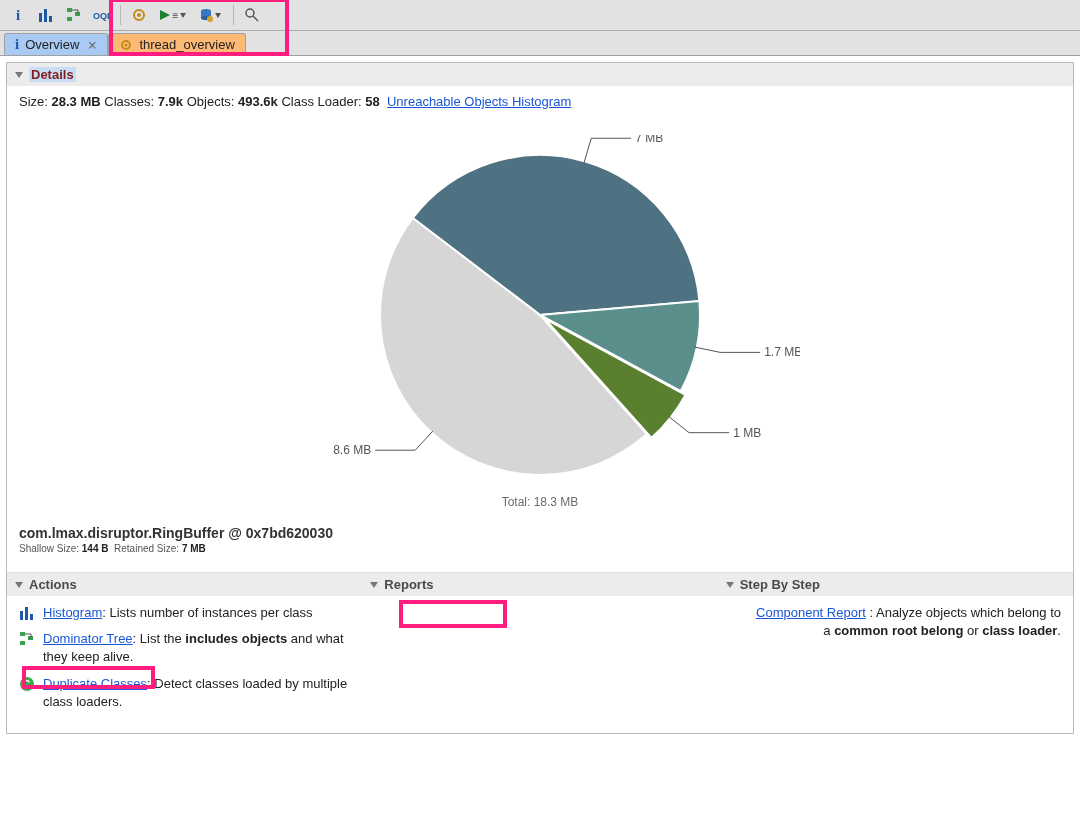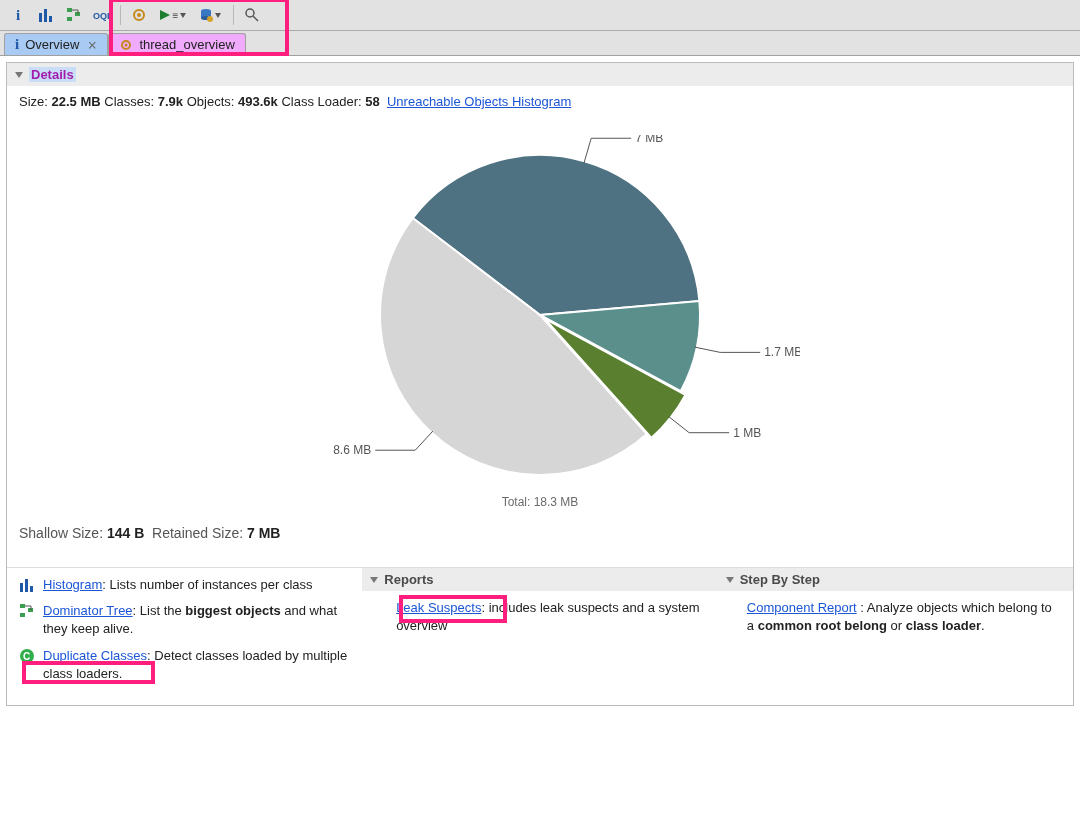--- a/index.html
+++ b/index.html
@@ -36,21 +36,21 @@
     align-items:flex-end;
     padding-left:4px;
   }
   .tab {
     height: 22px;
     padding: 0 10px;
     display:flex; align-items:center; gap:6px;
     font-size:13px;
     border:1px solid #a0a0a0;
     border-bottom:none;
-    background:#f0abfc;
+    background:#fdba74;
     cursor:pointer;
     position:relative;
     border-radius: 3px 3px 0 0;
   }
   .tab.active {
     background: #a8caf3;
   }
   .tab .x { font-size:12px; color:#666; margin-left:2px;}
   .main {
     border: 1px solid #bbb;
@@ -58,21 +58,21 @@
     padding: 0;
   }
   .section {
     margin-bottom: 4px;
   }
   .section-header {
     background: #ececec;
     padding: 4px 8px;
     font-size: 13px;
     font-weight: bold;
-    color: #a21caf;
+    color: #7f1d1d;
     display:flex;
     align-items:center;
     gap:6px;
   }
   .twisty {
     width:0;height:0;
     border-left:4px solid transparent;
     border-right:4px solid transparent;
     border-top:6px solid #777;
   }
@@ -87,34 +87,34 @@
     flex-direction:column;
     align-items:center;
   }
   .chart-caption {
     text-align:center;
     font-size:12px;
     color:#6b6b6b;
     margin-top:0;
   }
   .obj-title { font-size:14px; font-weight:bold; color:#333; margin:2px 12px;}
-  .obj-sub { font-size:14px; color:#555; margin:2px 12px 26px;}
+  .obj-sub { font-size:10px; color:#555; margin:2px 12px 18px;}
   .obj-sub .val { font-weight:bold; color:#222;}
   .cols {
     display:flex;
     gap:0;
     padding:0;
     align-items: stretch;
   }
   .col {
     flex:1;
     min-width:0;
     border-top:1px solid #ddd;
   }
-  .col + .col { margin-left:0; }
+  .col + .col { margin-left:0;text-align:right; }
   .pane-header {
     background:#ececec;
     padding:4px 8px;
     font-weight:bold;
     color:#4a4a4a;
     font-size:13px;
     display:flex;align-items:center;gap:6px;
   }
   .pane-body { padding:8px 12px 14px; font-size:13px; line-height:1.4;}
   .action-item {
@@ -217,21 +217,21 @@
 <div class="main">
 
   <div class="section">
     <div class="section-header">
       <div class="twisty"></div>
       <span class="details-highlight">Details</span>
     </div>
     <div class="section-body">
       <div class="stats-line">
         <span class="lbl">Size:</span>
-        <span class="val">22.5 MB</span>
+        <span class="val">28.3 MB</span>
         <span class="lbl">Classes:</span>
         <span class="val">7.9k</span>
         <span class="lbl">Objects:</span>
         <span class="val">493.6k</span>
         <span class="lbl">Class Loader:</span>
         <span class="val">58</span>&nbsp;
         <span class="link">Unreachable Objects Histogram</span>
       </div>
     </div>
   </div>
@@ -249,31 +249,36 @@
             <path d="M 264.7100410784427 183.7169225226499 L 371.53257987128313 302.834281483685 A 160 160 0 0 0 405.39716227836493 259.92147572308807 Z" fill="#597f2f" stroke="#fff" stroke-width="2"></path>
             <path d="M 388.7411228107677 281.59588228576405 L 409.1513008173529 297.7025465505803 L 449.1513008173529 297.7025465505803" fill="none" stroke="#555" stroke-width="1"></path>
             <text x="453.1513008173529" y="301.7025465505803" font-size="12" fill="#555" text-anchor="start">1 MB</text>
             <path d="M 260 180 L 400.6871211999222 256.20455320043817 A 160 160 0 0 0 419.39115169467925 166.05508116037447 Z" fill="#5a8f8c" stroke="#fff" stroke-width="2"></path>
             <path d="M 414.7052757783567 212.09793835034588 L 440.1631059697319 217.3798775725547 L 480.1631059697319 217.3798775725547" fill="none" stroke="#555" stroke-width="1"></path>
             <text x="484.1631059697319" y="221.3798775725547" font-size="12" fill="#555" text-anchor="start">1.7 MB</text>
           </svg>
         <div class="chart-caption">Total: 18.3 MB</div>
       </div>
     </div>
+    <div class="obj-title">com.lmax.disruptor.RingBuffer @ 0x7bd620030</div>
     <div class="obj-sub">
       <span>Shallow Size:</span>
       <span class="val">144 B</span>&nbsp;
       <span>Retained Size:</span>
       <span class="val">7 MB</span>
     </div>
   </div>
 
   <div class="cols" style="position:relative;">
 
     <div class="col">
+      <div class="pane-header">
+        <div class="twisty"></div>
+        <span>Actions</span>
+      </div>
       <div class="pane-body">
         <div class="action-item">
           <div class="icon">
             <svg width="16" height="16">
                 <rect x="1" y="6" width="3" height="9" fill="#1e58a6"></rect>
                 <rect x="6" y="2" width="3" height="13" fill="#1e58a6"></rect>
                 <rect x="11" y="9" width="3" height="6" fill="#1e58a6"></rect>
               </svg>
           </div>
           <div>
@@ -283,21 +288,21 @@
         <div class="action-item">
           <div class="icon">
             <svg width="16" height="16">
                 <rect x="1" y="1" width="5" height="4" fill="#3aa04f"></rect>
                 <rect x="1" y="10" width="5" height="4" fill="#3aa04f"></rect>
                 <rect x="9" y="5" width="5" height="4" fill="#3aa04f"></rect>
                 <path d="M6 3 H12 V7" stroke="#555" fill="none"></path>
               </svg>
           </div>
           <div>
-            <span class="link">Dominator Tree</span><span>: List the </span><span class="bold">biggest objects</span><span> and what they keep alive.</span>
+            <span class="link">Dominator Tree</span><span>: List the </span><span class="bold">includes objects</span><span> and what they keep alive.</span>
           </div>
         </div>
         <div class="action-item">
           <div class="icon">
             <svg width="16" height="16">
                 <circle cx="8" cy="8" r="7" fill="#2fae4a"></circle>
                 <text x="4" y="12" font-size="10" fill="#fff" font-weight="bold">C</text>
               </svg>
           </div>
           <div>
@@ -306,26 +311,20 @@
         </div>
       </div>
     </div>
 
     <div class="col">
       <div class="pane-header">
         <div class="twisty"></div>
         <span>Reports</span>
       </div>
       <div class="pane-body">
-        <div class="action-item">
-          <div style="width:16px"></div>
-          <div>
-            <span class="link">Leak Suspects</span><span>: includes leak suspects and a system overview</span>
-          </div>
-        </div>
       </div>
     </div>
 
     <div class="col">
       <div class="pane-header">
         <div class="twisty"></div>
         <span>Step By Step</span>
       </div>
       <div class="pane-body">
         <div class="action-item">

